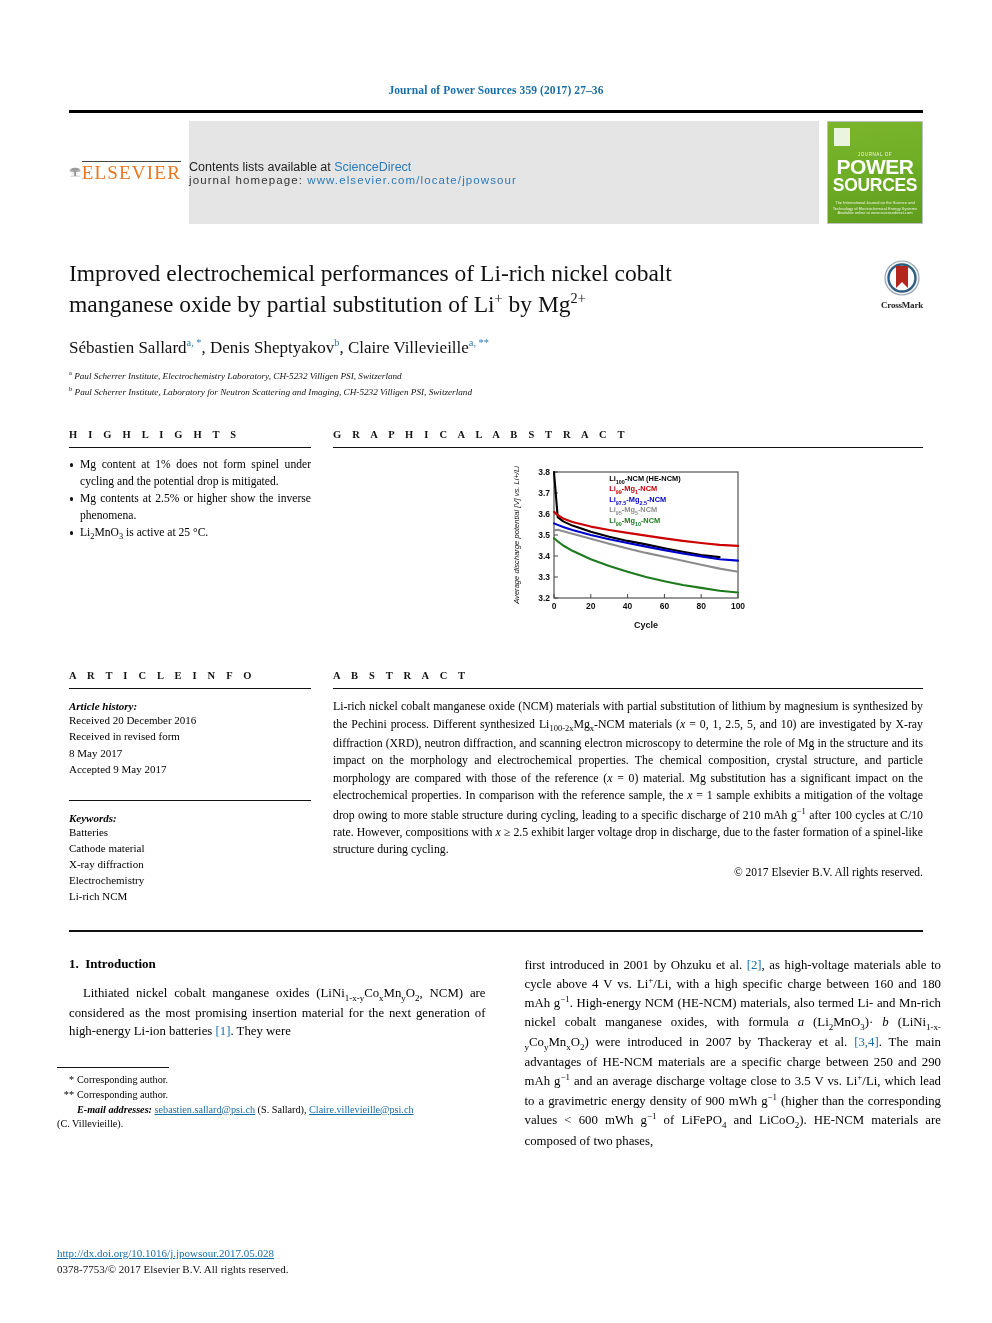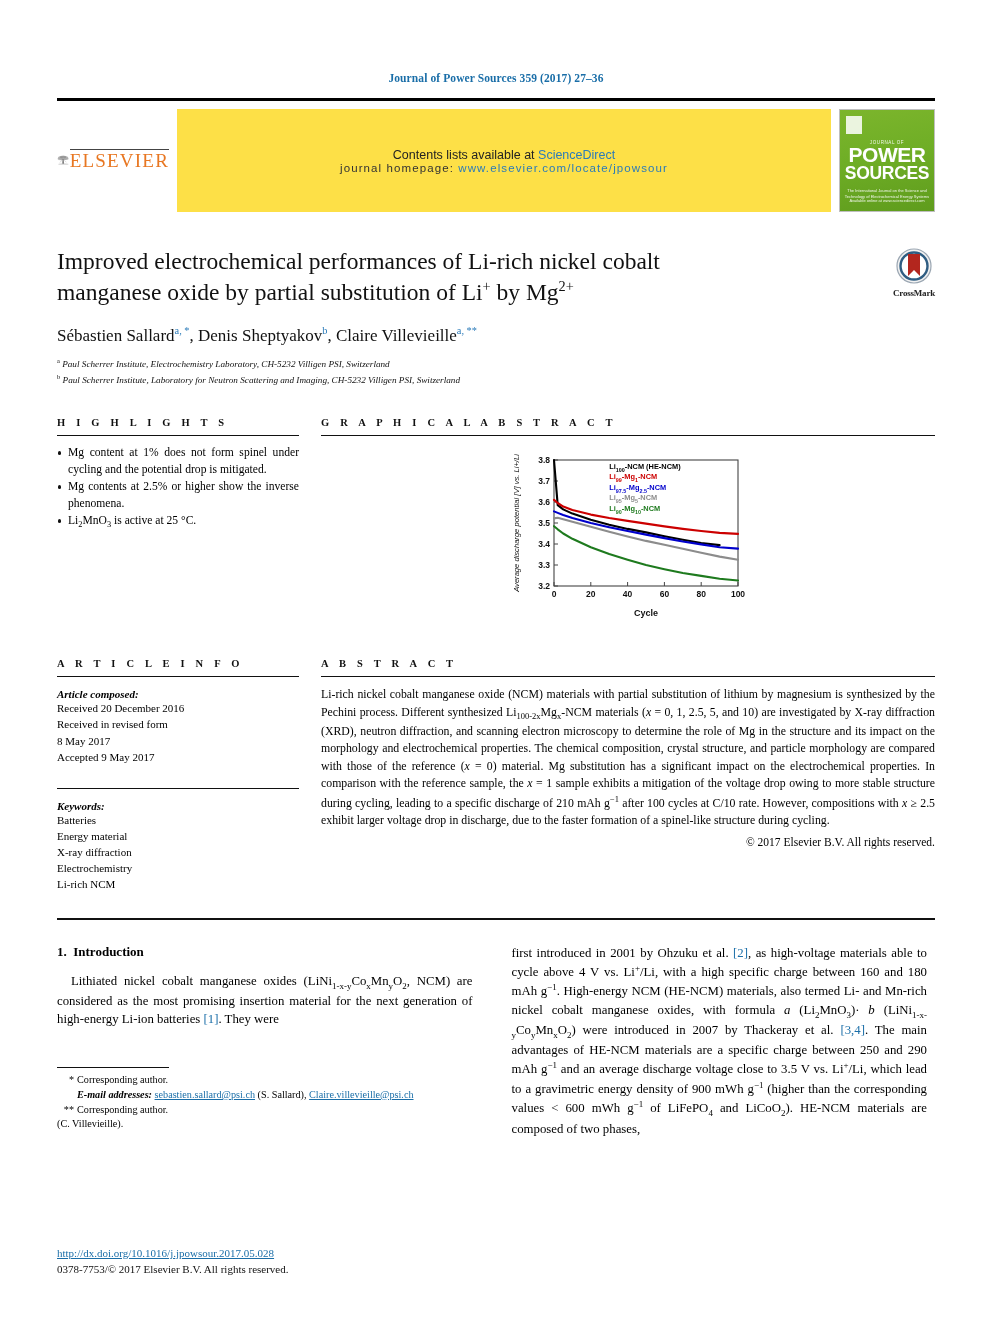--- a/index.html
+++ b/index.html
@@ -6,21 +6,21 @@
   html, body { margin: 0; padding: 0; }
   body {
     width: 992px;
     height: 1323px;
     background: #ffffff;
     font-family: "Liberation Serif", serif;
     color: #000000;
     position: relative;
     overflow: hidden;
   }
-  .page { position: relative; width: 992px; height: 1323px; padding: 0; }
+  .page { position: relative; width: 992px; height: 1323px; padding: 12px; }
 
   
   .running-head {
     text-align: center;
     font-family: "Liberation Serif", serif;
     font-weight: bold;
     font-size: 11.5px;
     color: #1a6ea8;
     padding-top: 72px;
     letter-spacing: 0.1px;
@@ -51,24 +51,23 @@
     letter-spacing: 1.2px;
     color: #E87722;
     border-top: 1.5px solid #444;
     padding-top: 1px;
     width: 104px;
     text-align: center;
     line-height: 1.05;
   }
   .banner-center {
     flex: 1 1 auto;
-    background: #fde047;
+    background: #e5e5e5;
     display: flex;
     flex-direction: column;
-    align-items: center;
     justify-content: center;
     margin: 0 8px;
     position: relative;
   }
   .contents-line {
     font-family: "Liberation Sans", sans-serif;
     font-size: 12.5px;
     color: #222;
     margin-top: 4px;
   }
@@ -214,21 +213,21 @@
   .copyright {
     text-align: right;
     font-family: "Liberation Serif", serif;
     font-size: 11.5px;
     margin-top: 7px;
   }
 
   .big-rule { margin: 26px 57px 0 57px; border-top: 2.2px solid #111; }
 
   
-  .body-cols { margin: 24px 65px 0 57px; display: flex; gap: 39px; }
+  .body-cols { margin: 24px 39px 0 57px; display: flex; gap: 39px; }
   .bcol { flex: 1 1 0; }
   .sec-title {
     font-family: "Liberation Serif", serif;
     font-weight: bold;
     font-size: 13px;
     margin: 0 0 12px 0;
   }
   .para {
     font-family: "Liberation Serif", serif;
     font-size: 12.8px;
@@ -393,34 +392,34 @@
         </div>
       </div>
     </div>
   </div>
 
   <div class="panels" style="margin-top:38px;">
     <div class="col-left">
       <div class="sec-head">A R T I C L E   I N F O</div>
       <div class="rule"></div>
       <div class="info-block">
-        <div class="info-sub">Article composed:</div>
+        <div class="info-sub">Article history:</div>
         <div class="info-lines">
           <div>Received 20 December 2016</div>
           <div>Received in revised form</div>
           <div>8 May 2017</div>
           <div>Accepted 9 May 2017</div>
         </div>
       </div>
       <div class="info-divider"></div>
       <div class="info-block">
         <div class="info-sub">Keywords:</div>
         <div class="info-lines">
           <div>Batteries</div>
-          <div>Energy material</div>
+          <div>Cathode material</div>
           <div>X-ray diffraction</div>
           <div>Electrochemistry</div>
           <div>Li-rich NCM</div>
         </div>
       </div>
     </div>
 
     <div class="col-right">
       <div class="sec-head">A B S T R A C T</div>
       <div class="rule"></div>
@@ -441,29 +440,29 @@
     <div class="bcol">
       <p class="para">first introduced in 2001 by Ohzuku et al. <span class="ref-link">[2]</span>, as high-voltage materials able to cycle above 4 V vs. Li<sup>+</sup>/Li, with a high specific charge between 160 and 180 mAh g<sup>−1</sup>. High-energy NCM (HE-NCM) materials, also termed Li- and Mn-rich nickel cobalt manganese oxides, with formula <i>a</i> (Li<sub>2</sub>MnO<sub>3</sub>)· <i>b</i> (LiNi<sub>1-x-y</sub>Co<sub>y</sub>Mn<sub>x</sub>O<sub>2</sub>) were introduced in 2007 by Thackeray et al. <span class="ref-link">[3,4]</span>. The main advantages of HE-NCM materials are a specific charge between 250 and 290 mAh g<sup>−1</sup> and an average discharge voltage close to 3.5 V vs. Li<sup>+</sup>/Li, which lead to a gravimetric energy density of 900 mWh g<sup>−1</sup> (higher than the corresponding values &lt; 600 mWh g<sup>−1</sup> of LiFePO<sub>4</sub> and LiCoO<sub>2</sub>). HE-NCM materials are composed of two phases,</p>
     </div>
   </div>
 
   <div class="footnotes">
     <div class="fn-rule"></div>
     <div class="fn-line">
       <span class="mark">*</span><span>Corresponding author.</span>
     </div>
+    <div class="fn-line">
+      <span class="mark">**</span><span>Corresponding author.</span>
+    </div>
     <div class="fn-line" style="padding-left:20px;">
       <span class="fn-email">E-mail addresses:</span>
       <a class="link" href="#">sebastien.sallard@psi.ch</a>
       <span>(S. Sallard),</span>
       <a class="link" href="#">Claire.villevieille@psi.ch</a>
     </div>
-    <div class="fn-line">
-      <span class="mark">**</span><span>Corresponding author.</span>
-    </div>
     <div class="fn-line">(C. Villevieille).</div>
   </div>
 
   <div class="doi-block">
     <a class="doi-line" href="#">http://dx.doi.org/10.1016/j.jpowsour.2017.05.028</a>
     <div class="issn-line">0378-7753/© 2017 Elsevier B.V. All rights reserved.</div>
   </div>
 
 </div>
 

